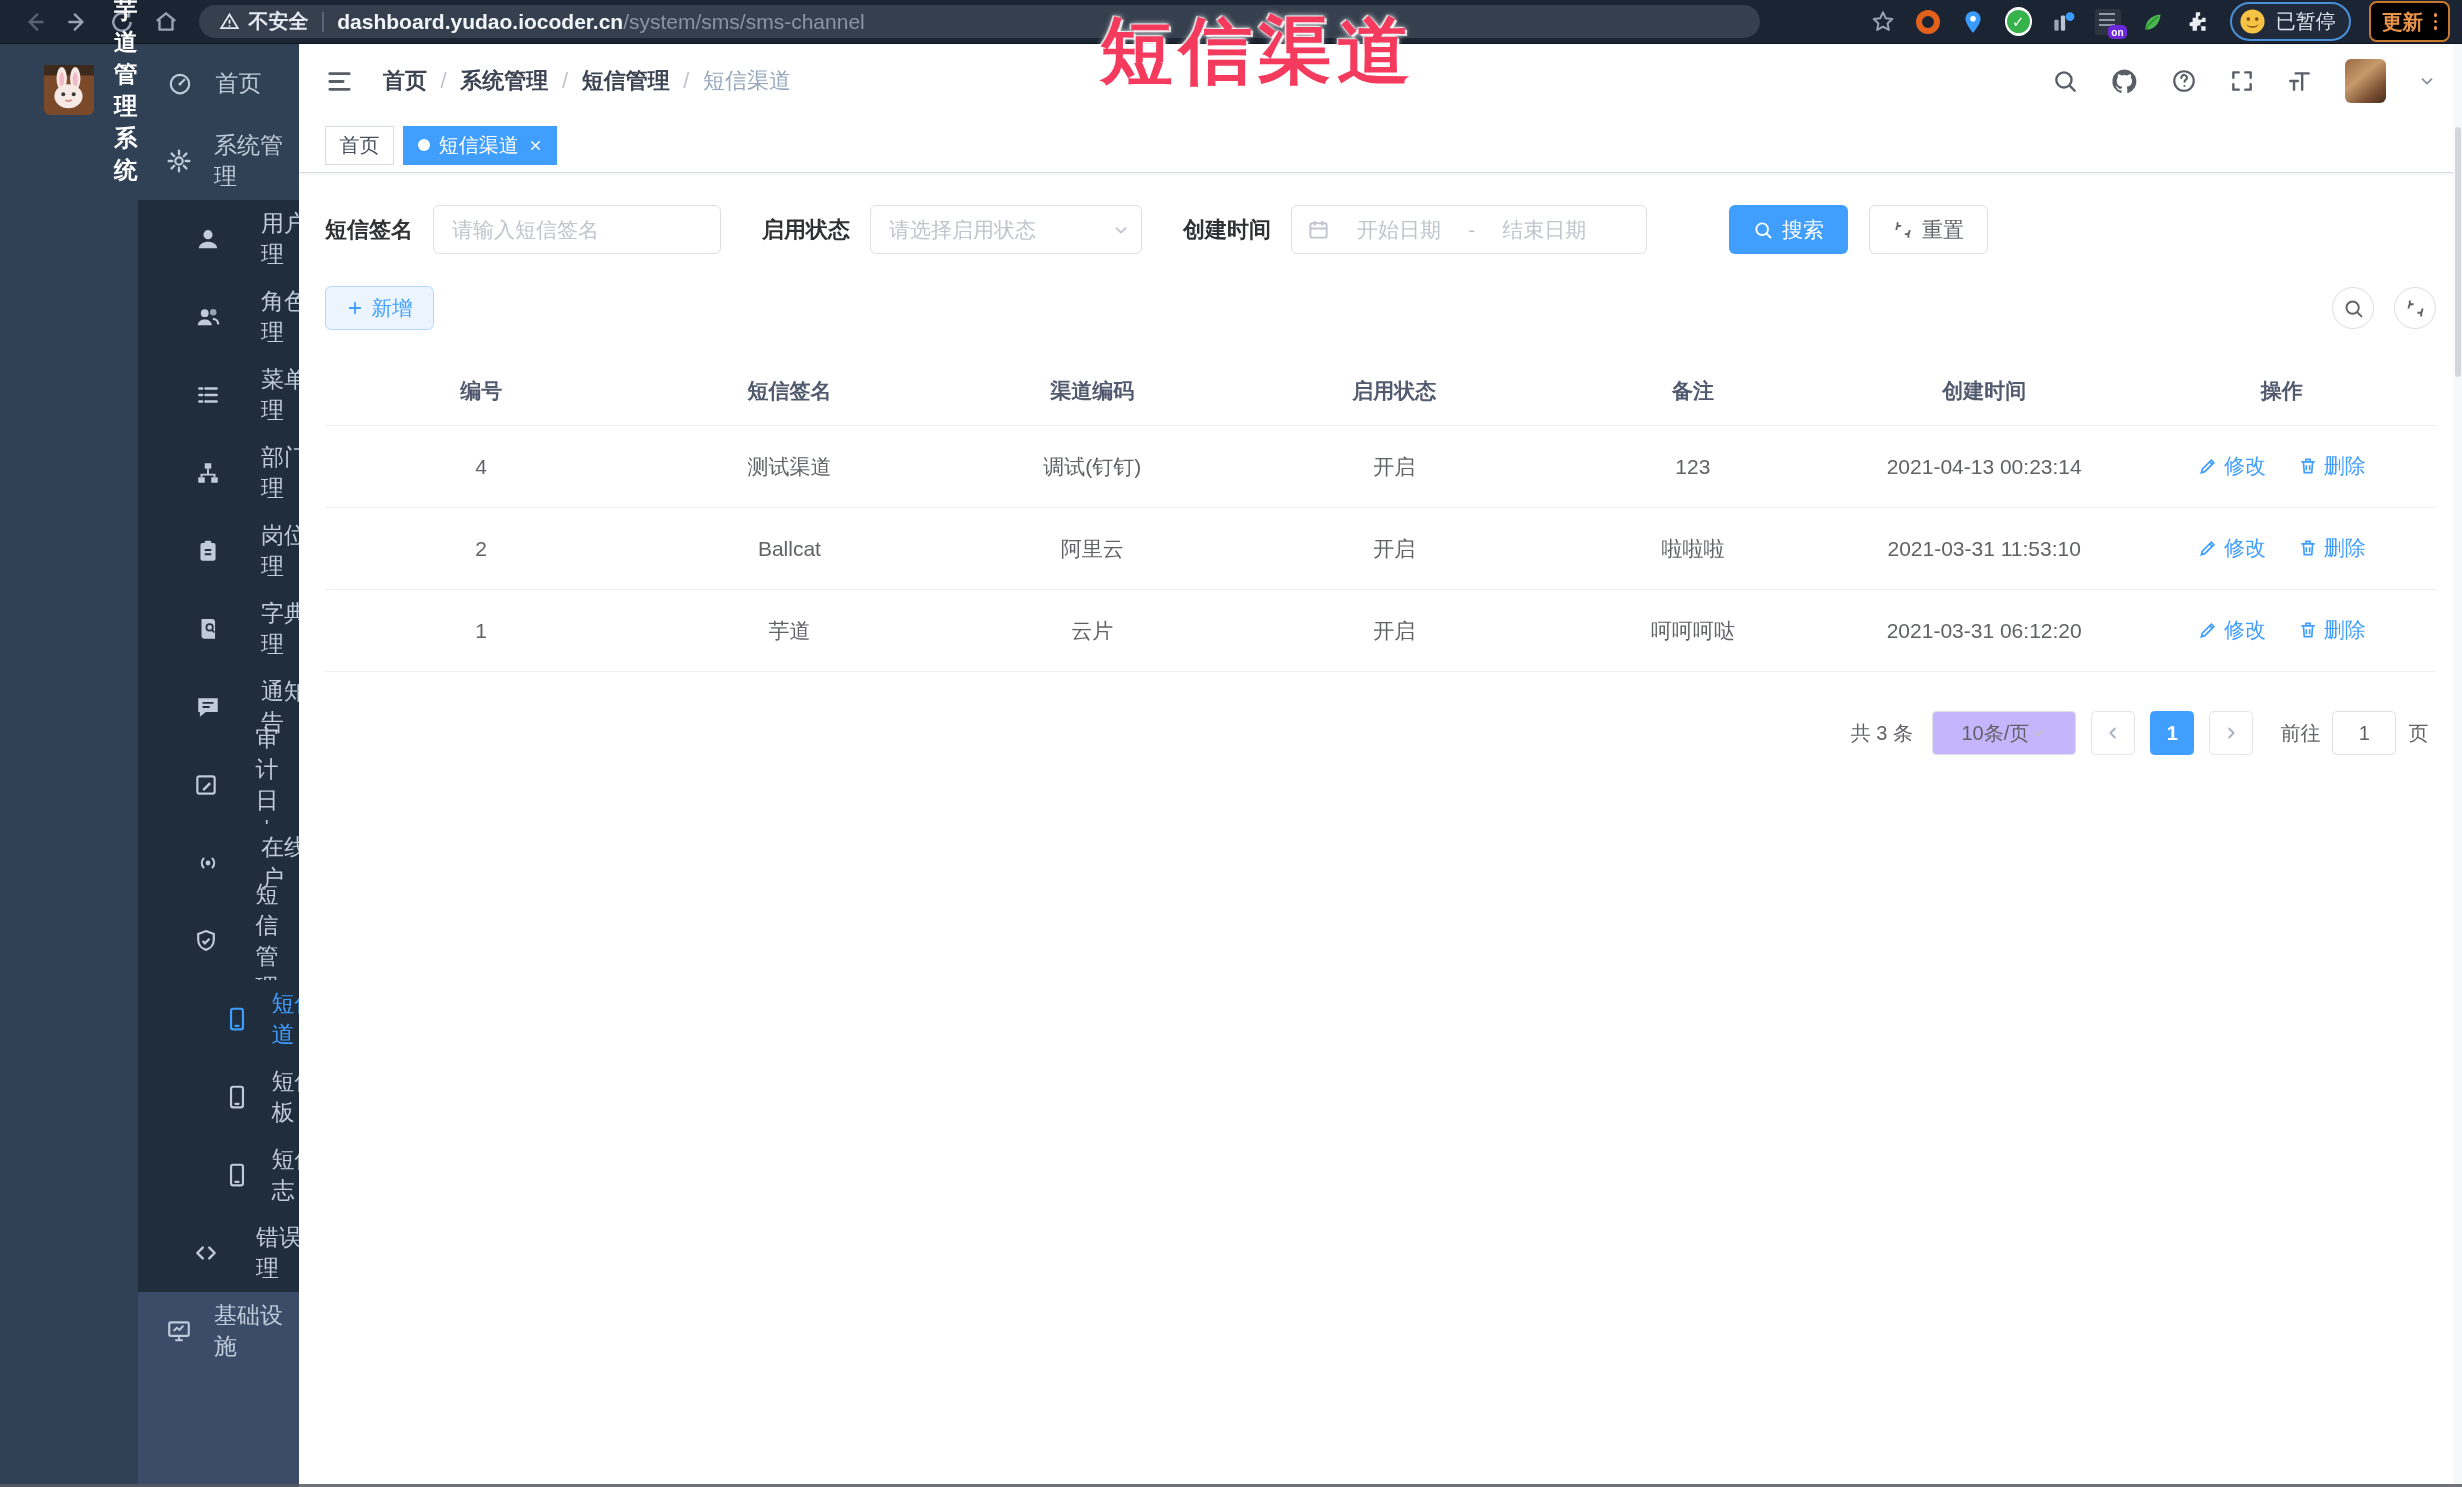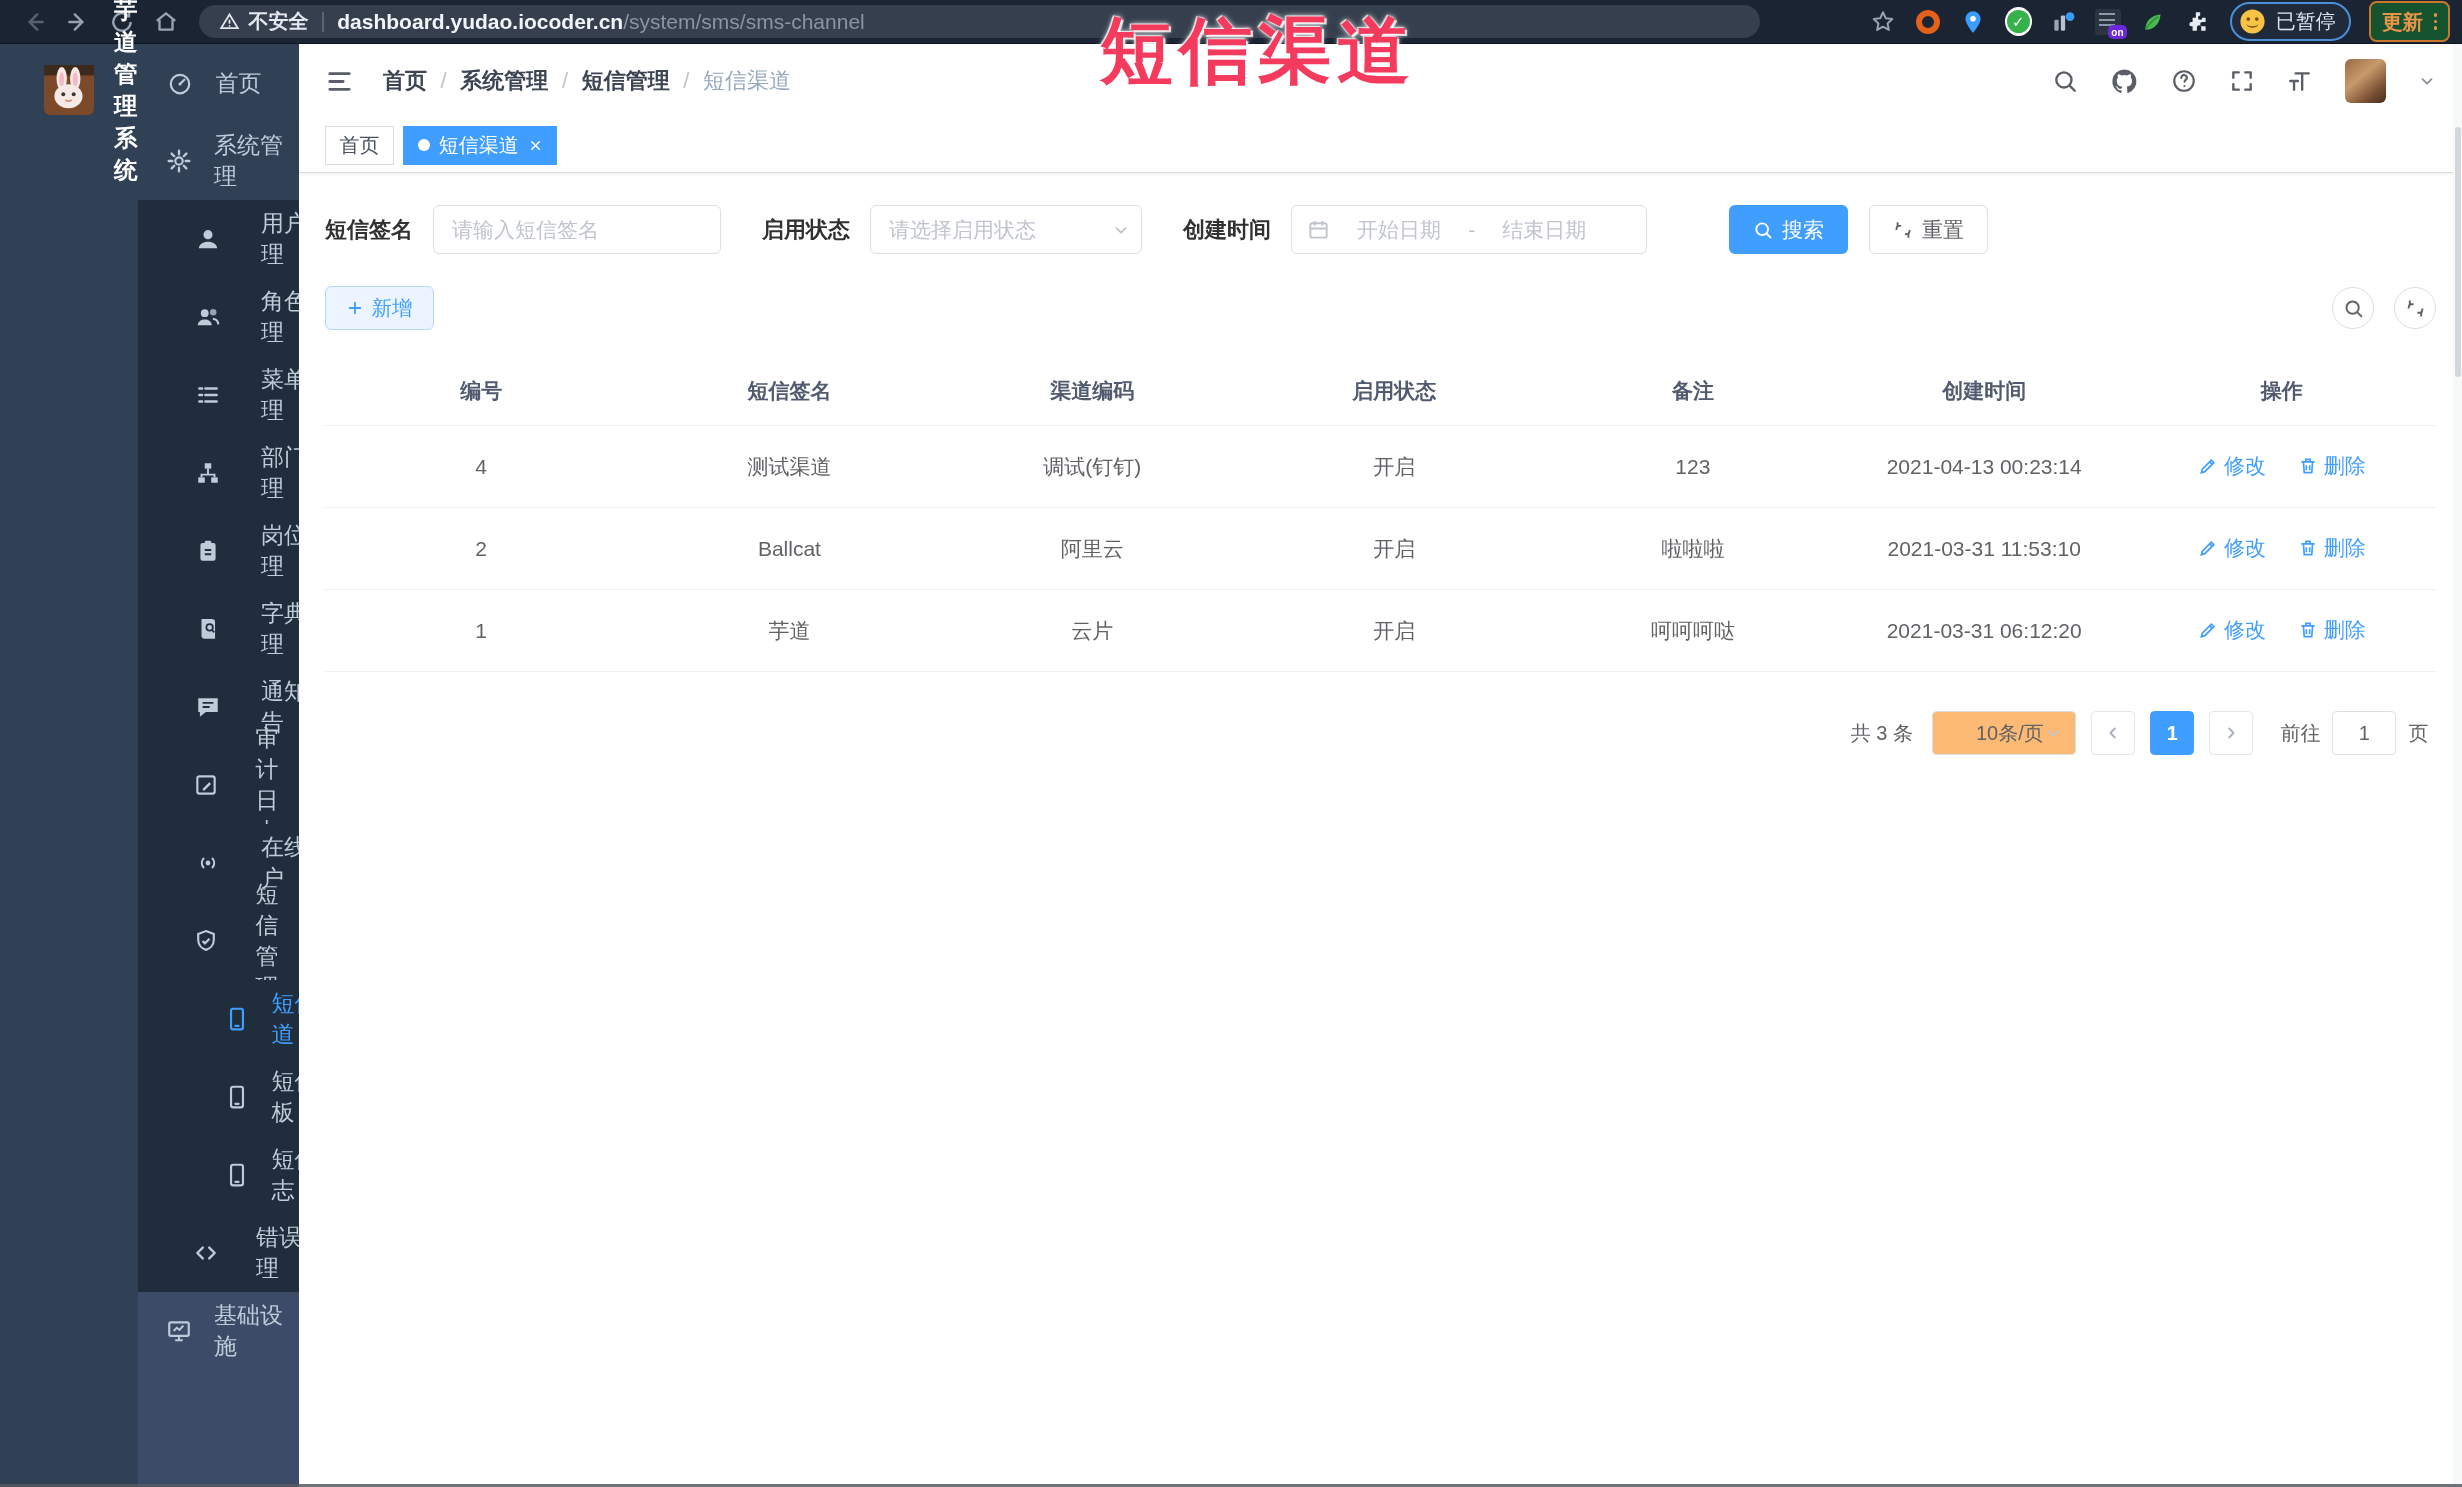--- a/index.html
+++ b/index.html
@@ -22,21 +22,21 @@
   .ext-row { margin-left:auto; display:flex; align-items:center; gap:18px; }
   .ext-ic { width:27px; height:27px; display:flex; align-items:center; justify-content:center; }
   .ring-orange { width:24px; height:24px; border-radius:50%; border:6.8px solid #e4611c; }
   .shield-wrap { width:29px; height:29px; border-radius:50%; background:#fff; display:flex; align-items:center; justify-content:center; }
   .shield-in { width:23px; height:23px; border-radius:50%; background:#35b34a; color:#fff; font-size:15px; font-weight:700; display:flex; align-items:center; justify-content:center; }
   .onoff { position:relative; width:26px; height:26px; background:#2c3442; border-radius:3px; }
   .onoff i { position:absolute; left:3.8px; right:6px; height:2.3px; background:#8e99a8; }
   .onoff i:nth-child(1){top:4.5px} .onoff i:nth-child(2){top:10px} .onoff i:nth-child(3){top:15px}
   .on-badge { position:absolute; right:-6px; bottom:-4.5px; background:#6d28d9; color:#fff; font-size:10px; font-weight:700; padding:1.5px 3.8px; border-radius:5px; }
   .paused-pill { display:flex; align-items:center; gap:9px; border:2.3px solid #4a90d9; border-radius:21px; padding:3px 13.6px 3px 6px; color:#dbe2ec; font-size:20px; background:#202a3b; }
-  .update-pill { display:flex; align-items:center; gap:10.6px; border:2.3px solid #c9772c; border-radius:7.6px; padding:4.5px 10.6px; background:#14532d; color:#ea944a; font-size:20.5px; font-weight:700; }
+  .update-pill { display:flex; align-items:center; gap:10.6px; border:2.3px solid #c9772c; border-radius:7.6px; padding:4.5px 10.6px; background:#000000; color:#ea944a; font-size:20.5px; font-weight:700; }
   .dots { display:flex; flex-direction:column; gap:3px; }
   .dots i { width:3.8px; height:3.8px; border-radius:50%; background:#ea944a; }
 
   
   .overlay-title { position:absolute; left:1100px; top:3px; z-index:60; font-size:73px; font-weight:700; letter-spacing:6px; color:#f43b5e;
     text-shadow:0 0 2.3px #fff,0 0 6px rgba(255,255,255,.95),2.3px 2.3px 0.8px rgba(255,255,255,.85),-1.5px -1.5px 0.8px rgba(255,255,255,.7); }
 
   
   .app { display:flex; height:1444px; }
 
@@ -98,21 +98,21 @@
 
   table.data-table { width:100%; margin-top:26px; border-collapse:collapse; font-size:21px; color:#606266; }
   .data-table th { font-weight:700; color:#515a6e; padding:20.5px 7.6px; border-bottom:0.8px solid #ebeef5; text-align:center; white-space:nowrap; }
   .data-table td { padding:26px 7.6px; border-bottom:0.8px solid #ebeef5; text-align:center; white-space:nowrap; }
   .op-link { color:#409eff; display:inline-flex; align-items:center; gap:6px; cursor:pointer; text-decoration:none; }
   .op-link + .op-link { margin-left:26px; }
   .op-link svg { width:20px; height:20px; }
 
   .pagination { margin-top:39px; display:flex; align-items:center; justify-content:flex-end; gap:15px; font-size:20px; color:#606266; padding-right:7.6px; }
   .pg-total { margin-right:4.5px; }
-  .page-size { width:144px; height:44px; border:0.8px solid #dcdfe6; border-radius:4.5px; display:flex; align-items:center; justify-content:flex-end; padding:0 13.6px; color:#606266; cursor:pointer; background:#fdba74; }
+  .page-size { width:144px; height:44px; border:0.8px solid #dcdfe6; border-radius:4.5px; display:flex; align-items:center; justify-content:center; padding:0 13.6px; color:#606266; cursor:pointer; background:#c4b5fd; }
   .page-size .sel-caret { color:#c0c4cc; }
   .page-btn { min-width:44px; height:44px; border:0.8px solid #e2e5ec; border-radius:4.5px; background:#fff; color:#aab2c0; display:flex; align-items:center; justify-content:center; cursor:pointer; }
   .page-btn.active { background:#409eff; border-color:#409eff; color:#fff; font-weight:700; }
   .goto-wrap { display:flex; align-items:center; gap:12px; margin-left:12px; }
   .goto-input { width:64px; height:44px; border:0.8px solid #dcdfe6; border-radius:4.5px; text-align:center; font-size:20px; color:#606266; outline:none; font-family:inherit; }
 
   .v-scrollbar { position:absolute; right:0; top:44px; bottom:0; width:9px; background:#f7f8fa; z-index:30; }
   .v-thumb { position:absolute; top:83px; left:1.5px; width:6px; height:250px; border-radius:3px; background:#d4d7de; }
   .bottom-strip { position:absolute; left:0; right:0; bottom:0; height:3.8px; background:#565a61; opacity:.85; z-index:40; }
 </style>

